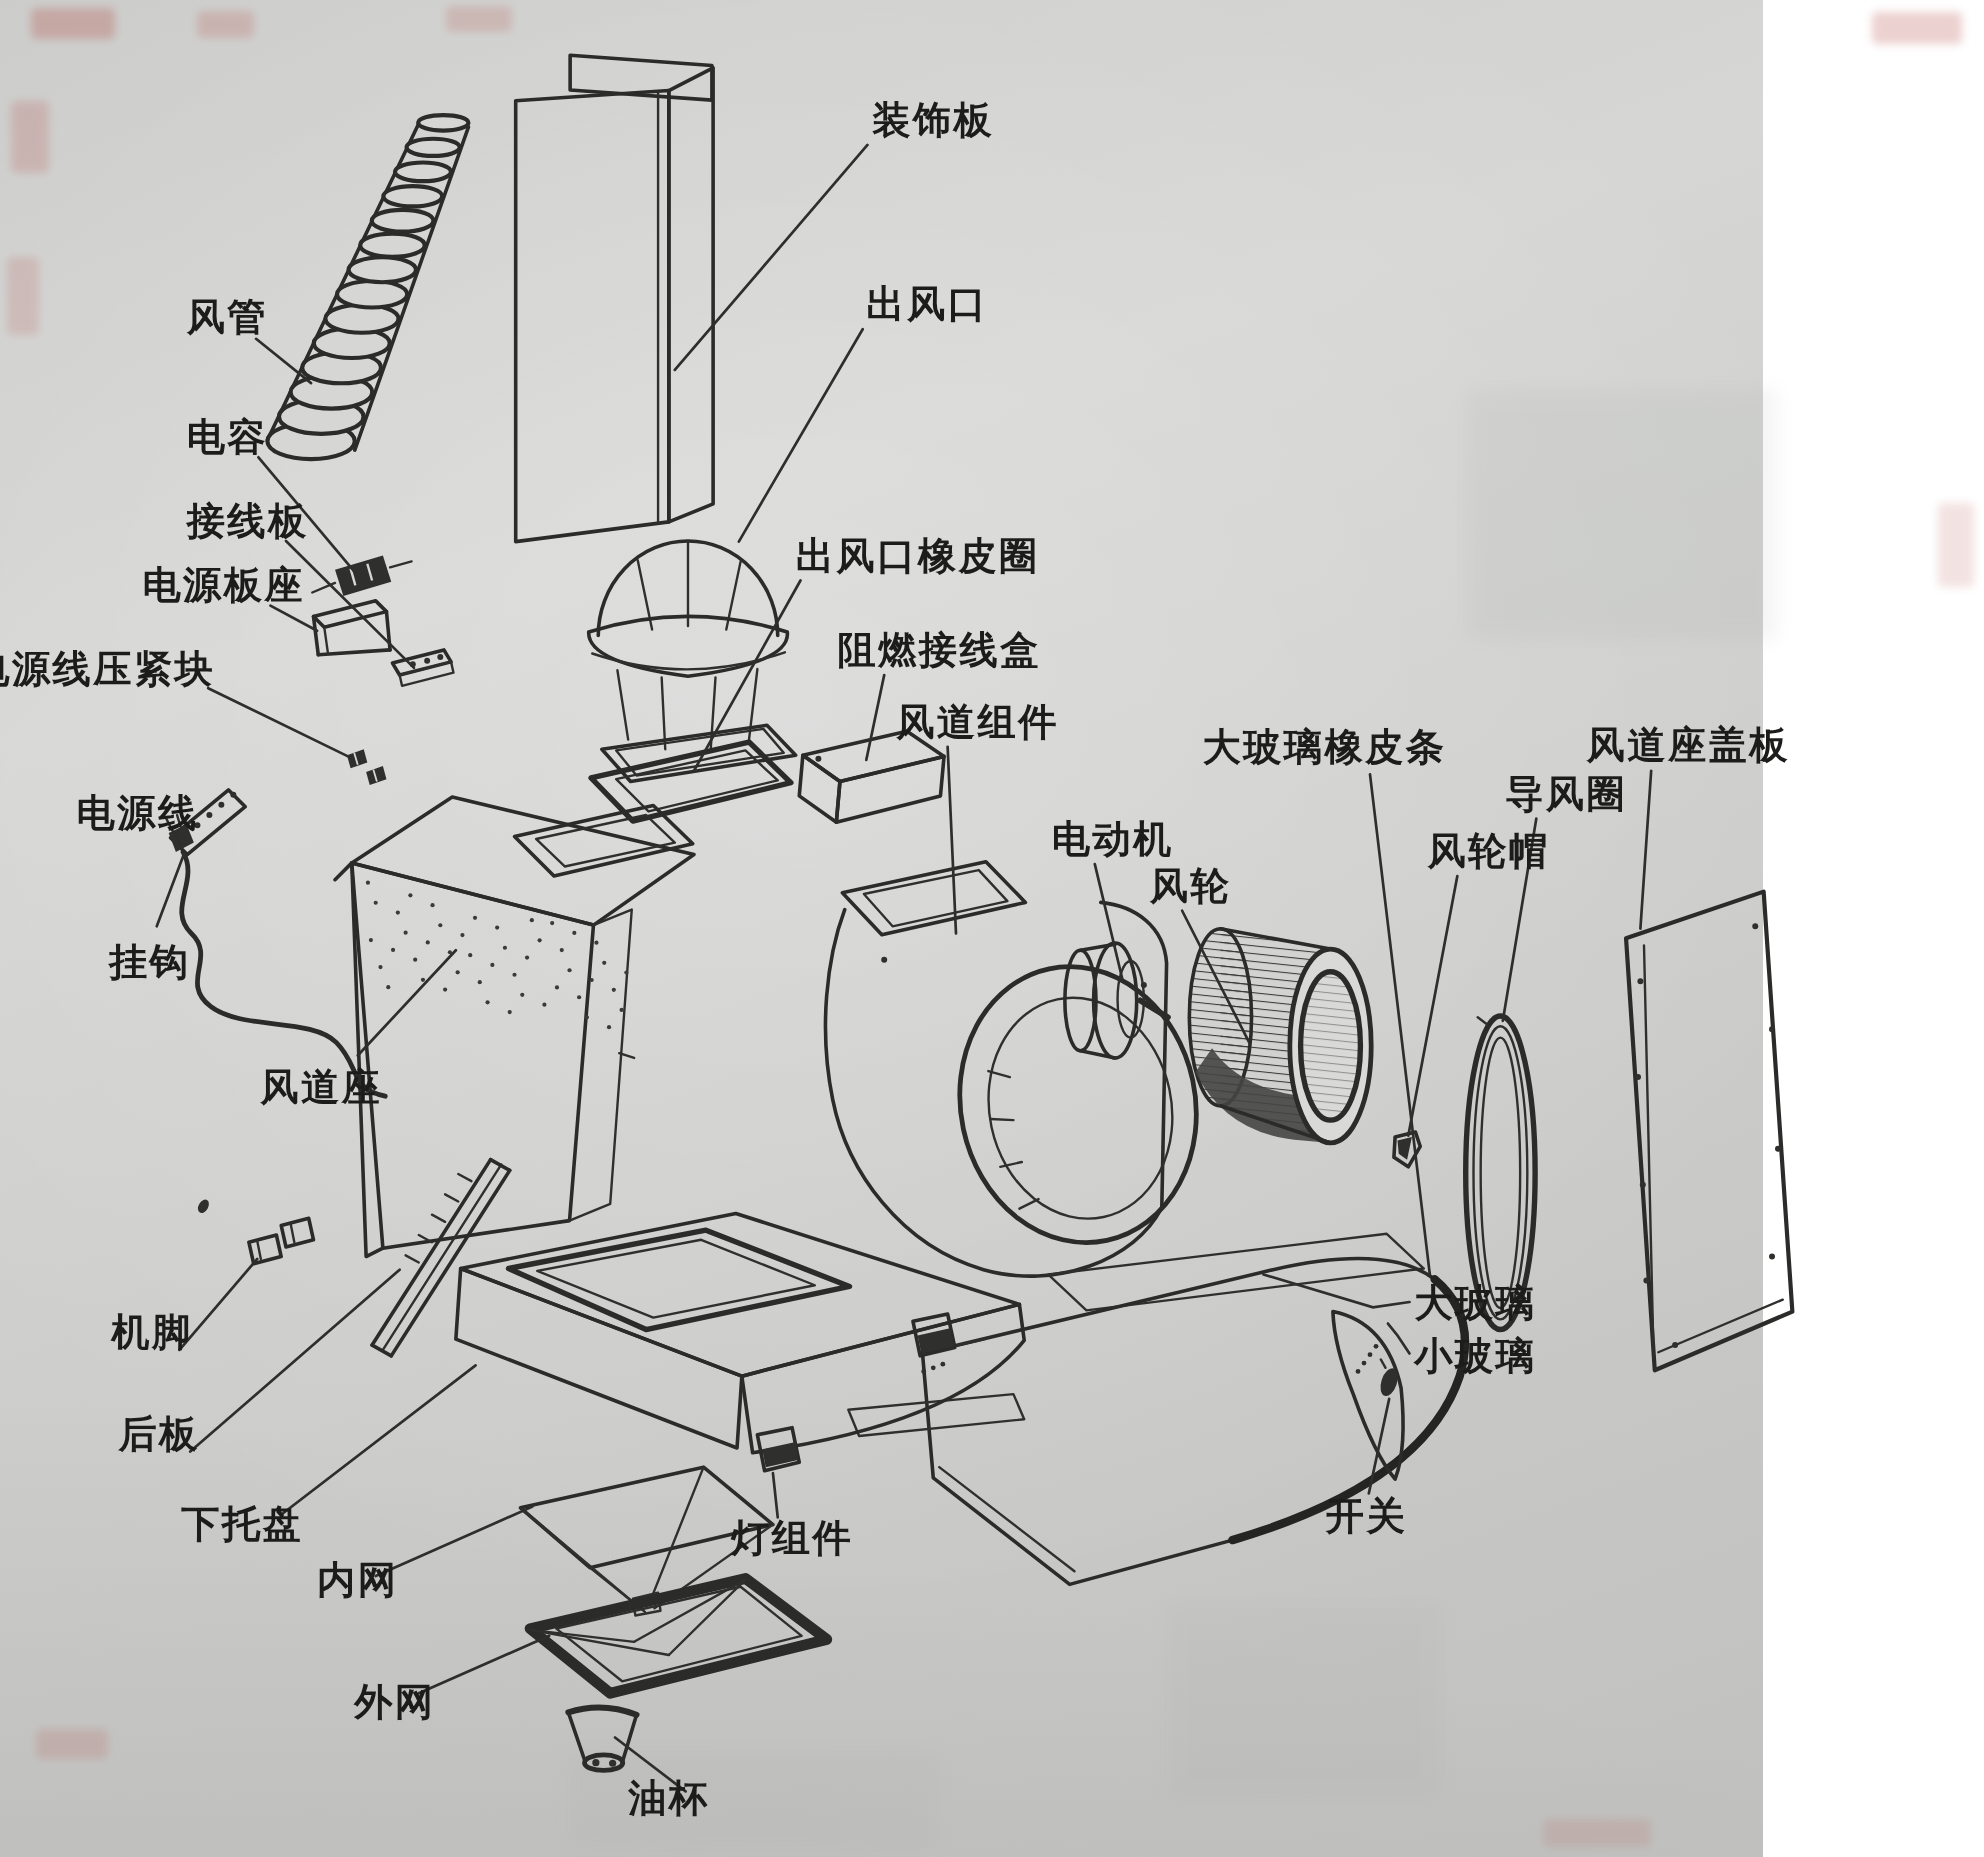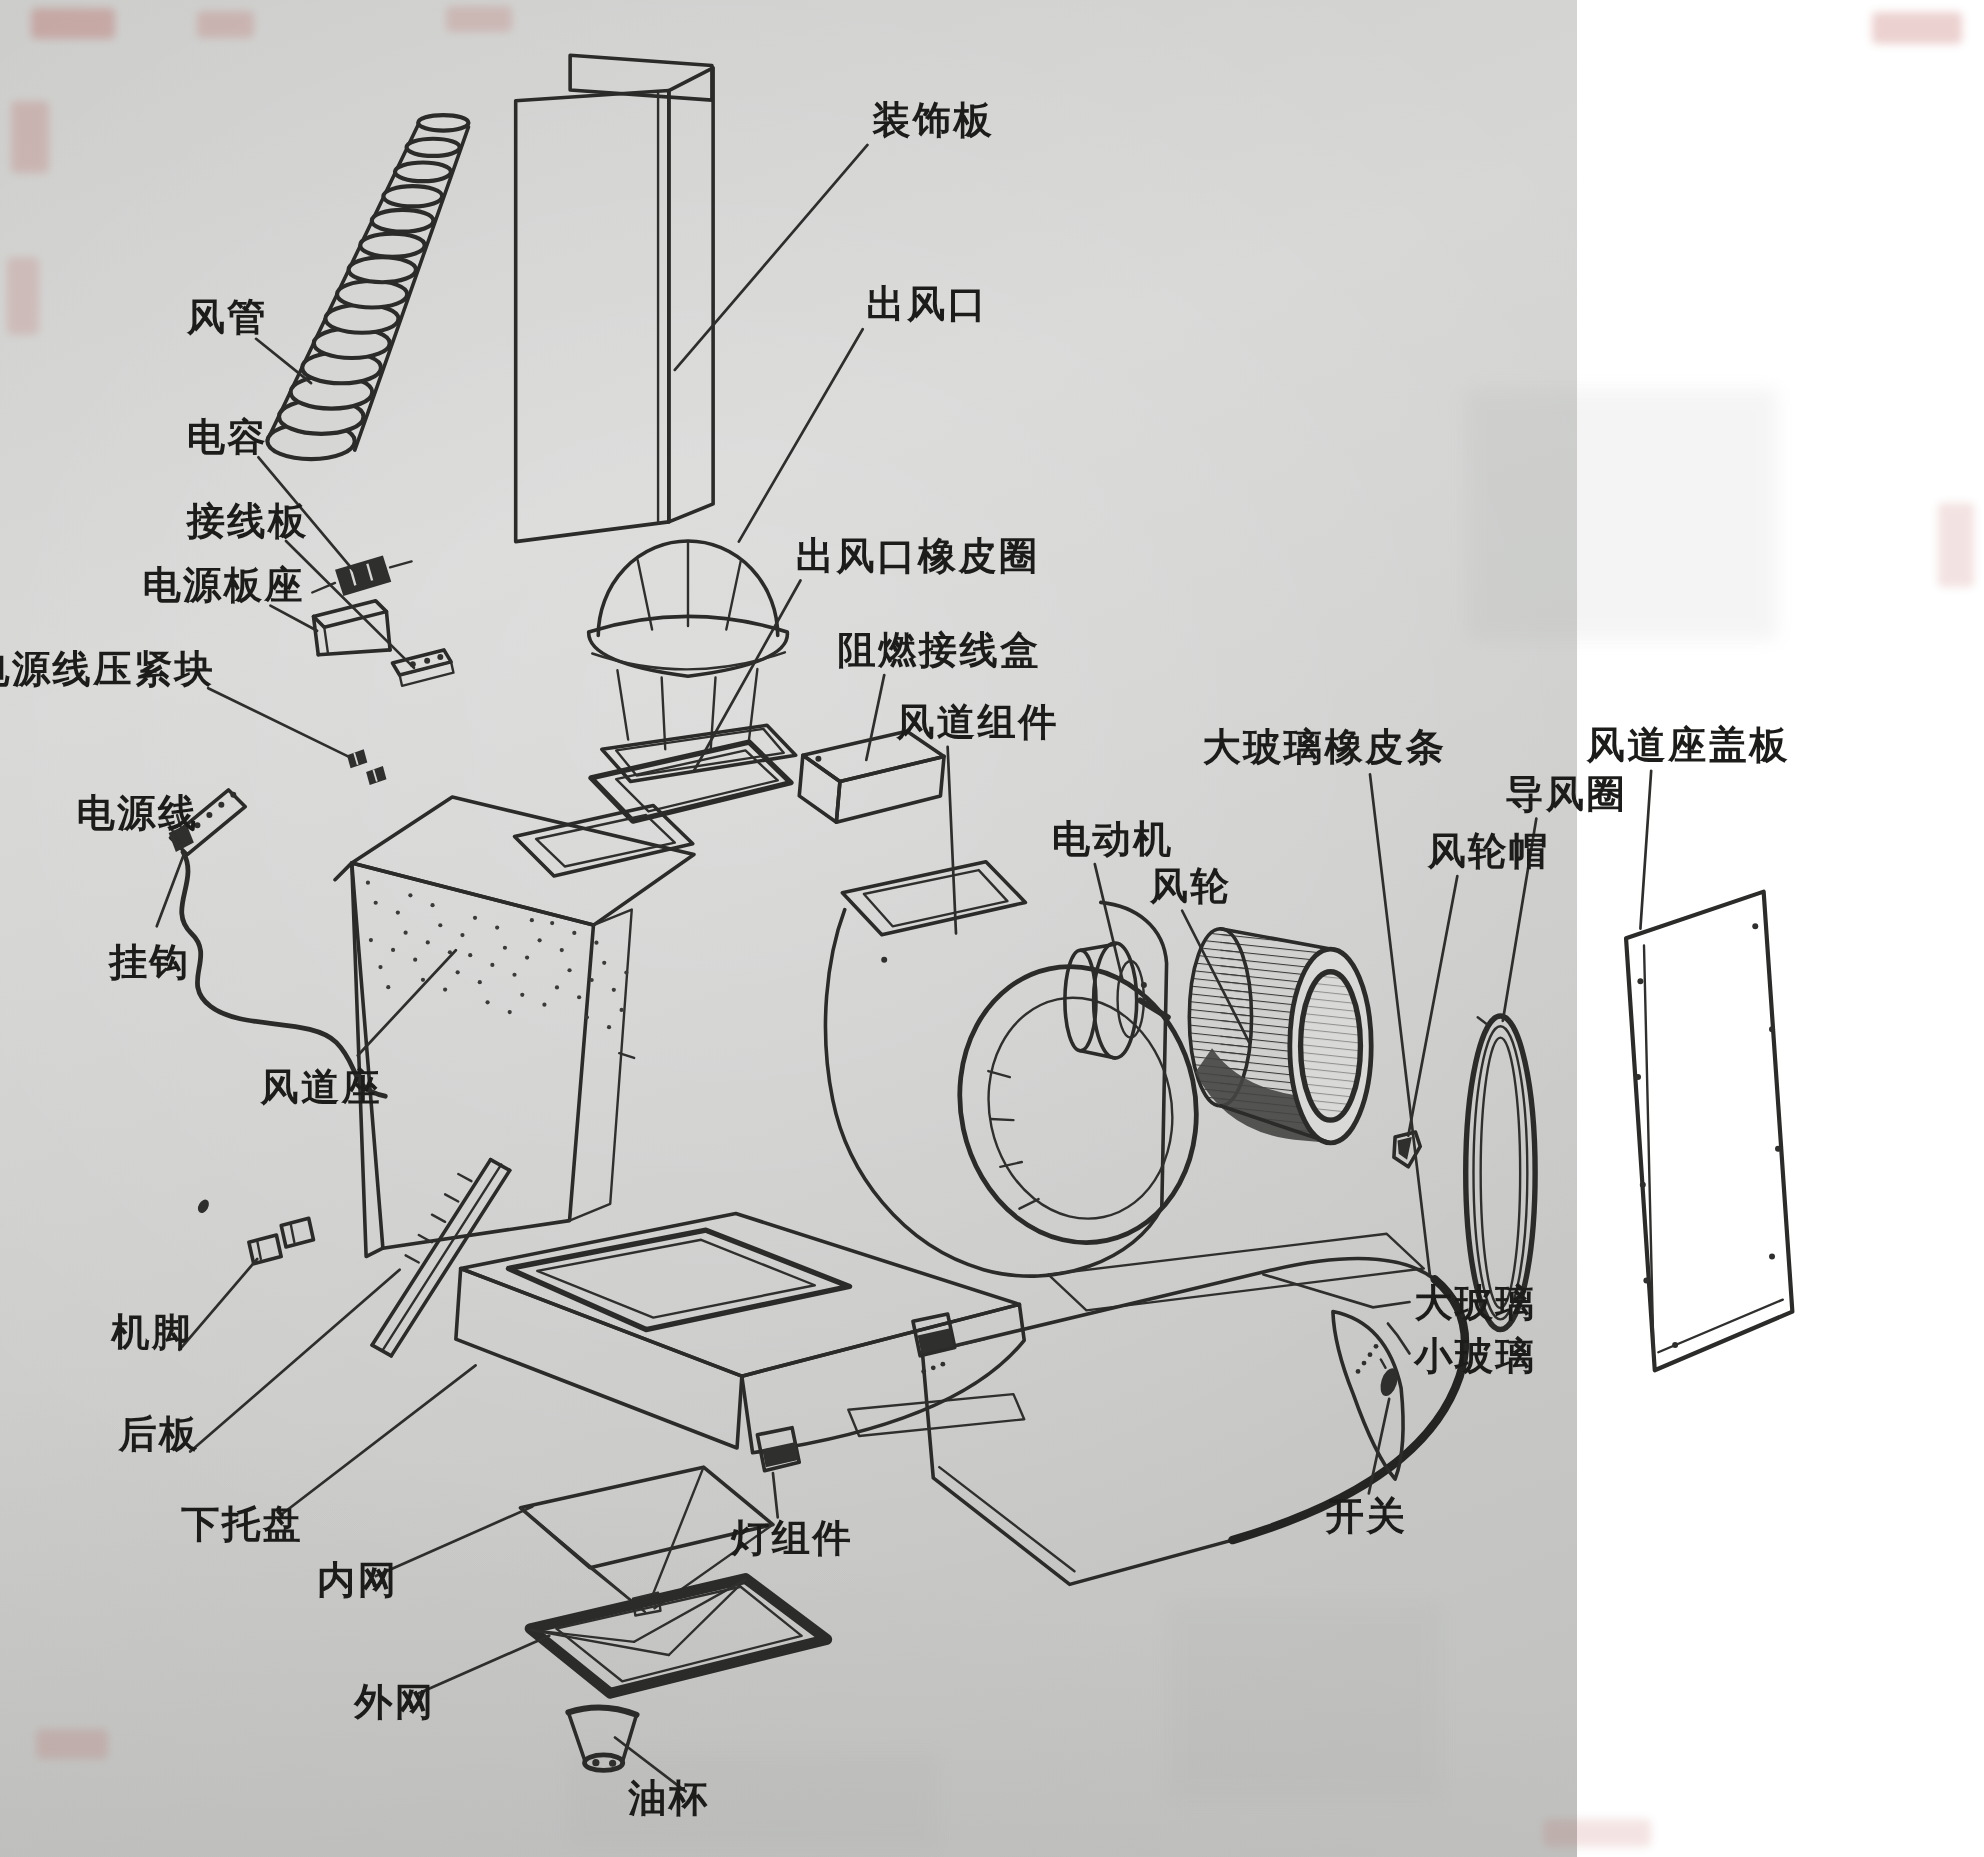--- a/index.html
+++ b/index.html
@@ -1,18 +1,18 @@
 <!DOCTYPE html>
 <html style="font-size:9.6px"><head>
 <meta charset="utf-8">
 <style>
   html,body{margin:0;padding:0;}
   body{width:1985px;height:1858px;overflow:hidden;
        font-family:"Liberation Serif","DejaVu Serif",serif;}
-  .page{position:relative;width:1577px;height:1858px;
+  .page{position:relative;width:1763px;height:1858px;
         background:#d6d7d5;
         background-image:
           radial-gradient(ellipse 1555px 1316px at 45% 38%, rgba(255,255,255,0.22), rgba(255,255,255,0) 70%),
           linear-gradient(160deg, rgba(120,120,118,0.10), rgba(0,0,0,0) 30%, rgba(70,70,68,0.14) 96%),
           linear-gradient(12deg, rgba(90,90,88,0.08), rgba(0,0,0,0) 22%);
   }
   svg.art{position:absolute;left:0;top:0;width:1985px;height:1858px;}
   .ink{stroke:#2b2b29;fill:none;stroke-width:6;stroke-linejoin:round;stroke-linecap:round;}
   .ink-thin{stroke:#2f2f2d;fill:none;stroke-width:4;stroke-linejoin:round;stroke-linecap:round;}
   .ink-bold{stroke:#242422;fill:none;stroke-width:14;stroke-linejoin:round;stroke-linecap:round;}

